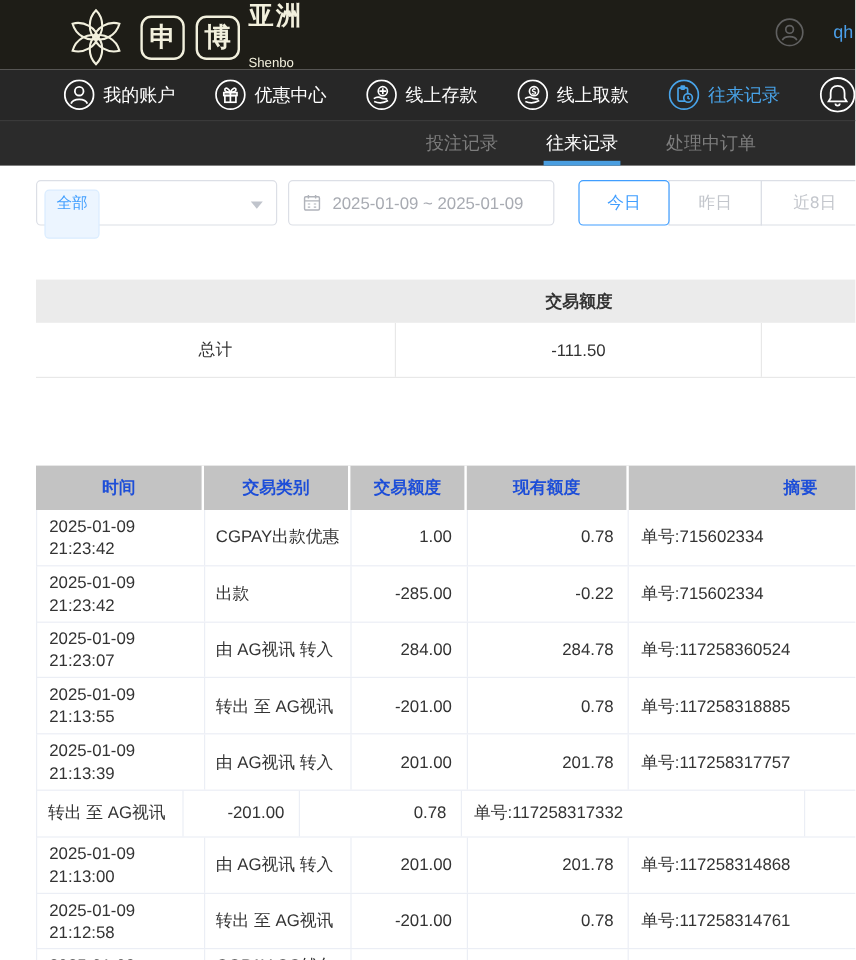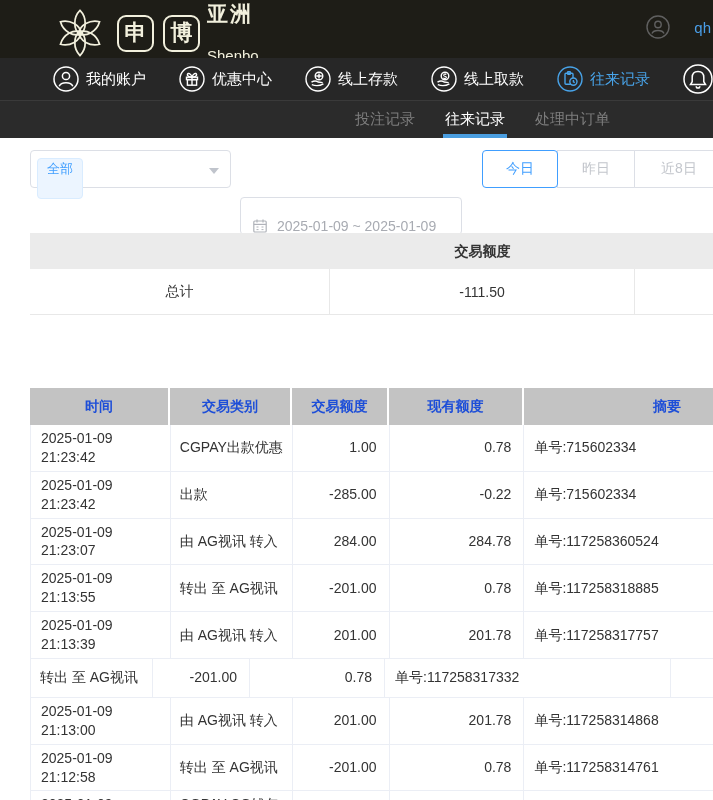--- a/index.html
+++ b/index.html
@@ -7,51 +7,51 @@
         font-family:"Liberation Sans",sans-serif;}
 
   
   .topbar{position:absolute;top:0;left:0;width:100%;height:58px;background:#1e1d17;}
   .logo{position:absolute;left:52px;top:3px;display:flex;align-items:center;gap:9px;color:#f2f0dd;}
   .logo-flower{width:56px;height:52px;}
   .logo-box{width:33px;height:33px;border:2px solid #f2f0dd;border-radius:9px;display:flex;
             align-items:center;justify-content:center;font-size:22px;font-weight:bold;}
   .logo-right{display:flex;flex-direction:column;line-height:1;margin-left:-2px;gap:21px;}
   .logo-region{font-size:21px;font-weight:bold;letter-spacing:2px;}
-  .logo-latin{font-size:15px;margin-top:3px;}
+  .logo-latin{font-size:11px;margin-top:3px;}
   .user-area{position:absolute;right:2px;top:15px;display:flex;align-items:center;gap:24px;}
   .username{color:#4a9ee8;font-size:15px;white-space:nowrap;}
 
   
   .navbar{position:absolute;top:58px;left:0;width:100%;height:42px;background:#272727;
           display:flex;align-items:center;padding-left:53px;gap:33px;box-sizing:border-box;}
   .nav-item{display:flex;align-items:center;gap:7px;color:#ffffff;font-size:15px;cursor:pointer;white-space:nowrap;}
   .nav-item.active{color:#48a3e8;}
   .nav-item svg{display:block;}
   .bell-wrap{margin-left:auto;margin-right:1px;display:flex;align-items:center;}
 
   
   .subnav{position:absolute;top:100px;left:0;width:100%;height:38px;background:#2b2b2b;
           border-top:1px solid #3a3a3a;box-sizing:border-box;}
-  .tabs{position:absolute;left:355px;top:0;height:100%;display:flex;gap:30px;align-items:center;}
+  .tabs{position:absolute;left:355px;top:0;height:100%;display:flex;gap:40px;align-items:center;}
   .tab{height:100%;display:flex;align-items:center;font-size:15px;color:#7d7d7d;
        position:relative;cursor:pointer;white-space:nowrap;}
   .tab.active{color:#ffffff;}
   .tab.active::after{content:"";position:absolute;left:-2px;right:-2px;bottom:0;height:4px;background:#4a9ee0;}
 
   
   .select-box{position:absolute;left:30px;top:150px;width:201px;height:38px;border:1px solid #dcdfe6;
               border-radius:4px;box-sizing:border-box;background:#fff;cursor:pointer;}
   .select-tag{position:absolute;left:6px;top:7px;background:#ecf5ff;border:1px solid #d9ecff;
               color:#409eff;font-size:13px;padding:2px 9px 21px;border-radius:4px;line-height:16px;}
   .select-caret{position:absolute;right:11px;top:17px;width:0;height:0;border-left:5px solid transparent;
                 border-right:5px solid transparent;border-top:6px solid #c0c4cc;}
   .date-box{position:absolute;left:240px;top:150px;width:222px;height:38px;border:1px solid #dcdfe6;
-            border-radius:4px;box-sizing:border-box;display:flex;align-items:flex-end;gap:9px;
-            padding-left:11px;color:#a8abb2;font-size:14px;background:#fff;cursor:pointer;margin-top:47px;}
+            border-radius:4px;box-sizing:border-box;display:flex;align-items:center;gap:9px;
+            padding-left:11px;color:#a8abb2;font-size:14px;background:#fff;cursor:pointer;}
   .range-group{position:absolute;left:482px;top:150px;display:flex;}
   .range-btn{height:38px;box-sizing:border-box;border:1px solid #dcdfe6;background:#fff;color:#c3c6cc;
              font-size:14px;display:flex;align-items:center;justify-content:center;cursor:pointer;}
   .range-btn:first-child{border-radius:4px 0 0 4px;width:76px;}
   .range-btn:nth-child(2){width:78px;margin-left:-1px;}
   .range-btn:last-child{border-radius:0 4px 4px 0;width:90px;margin-left:-1px;}
   .range-btn.active{border:1px solid #409eff;color:#409eff;z-index:1;border-radius:4px;}
 
   
   .summary{position:absolute;left:30px;top:233px;width:805px;}

